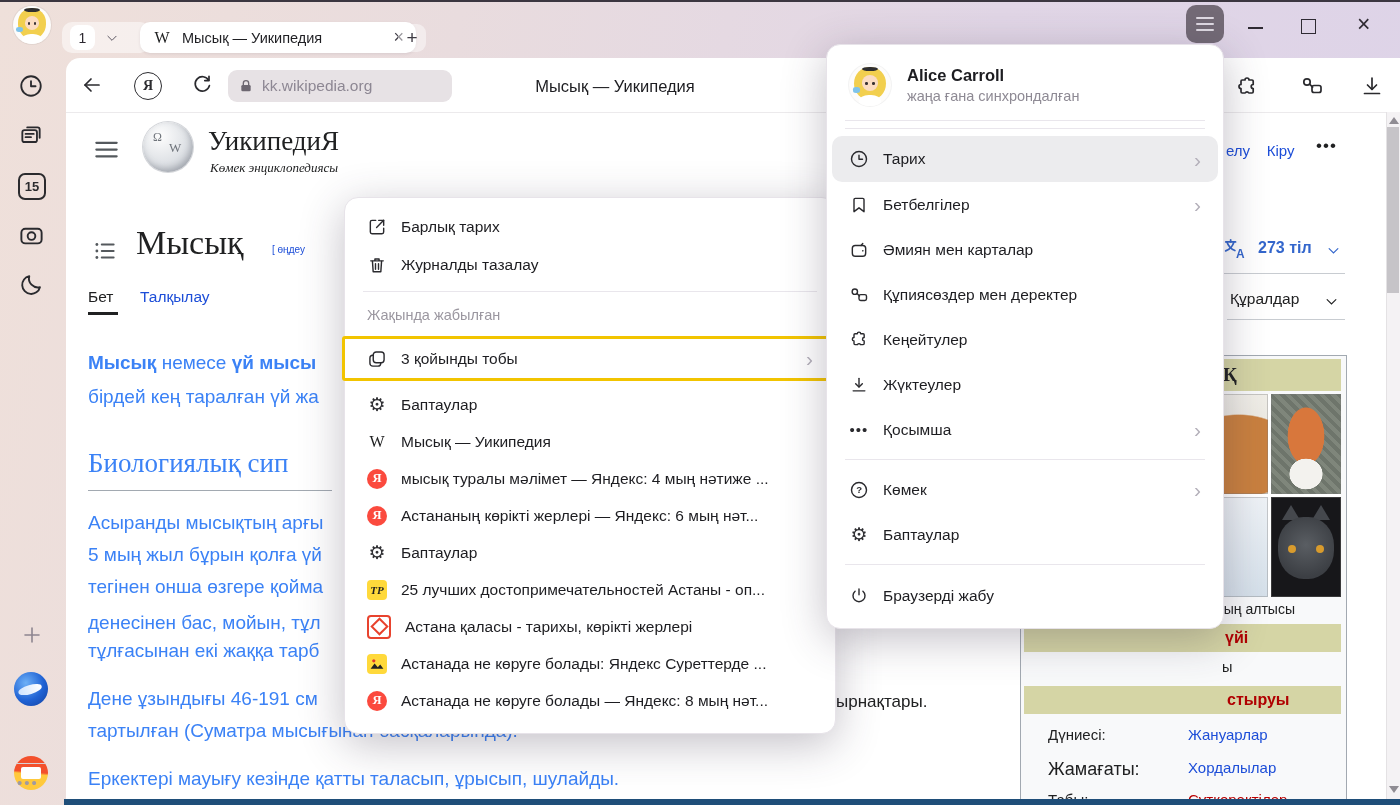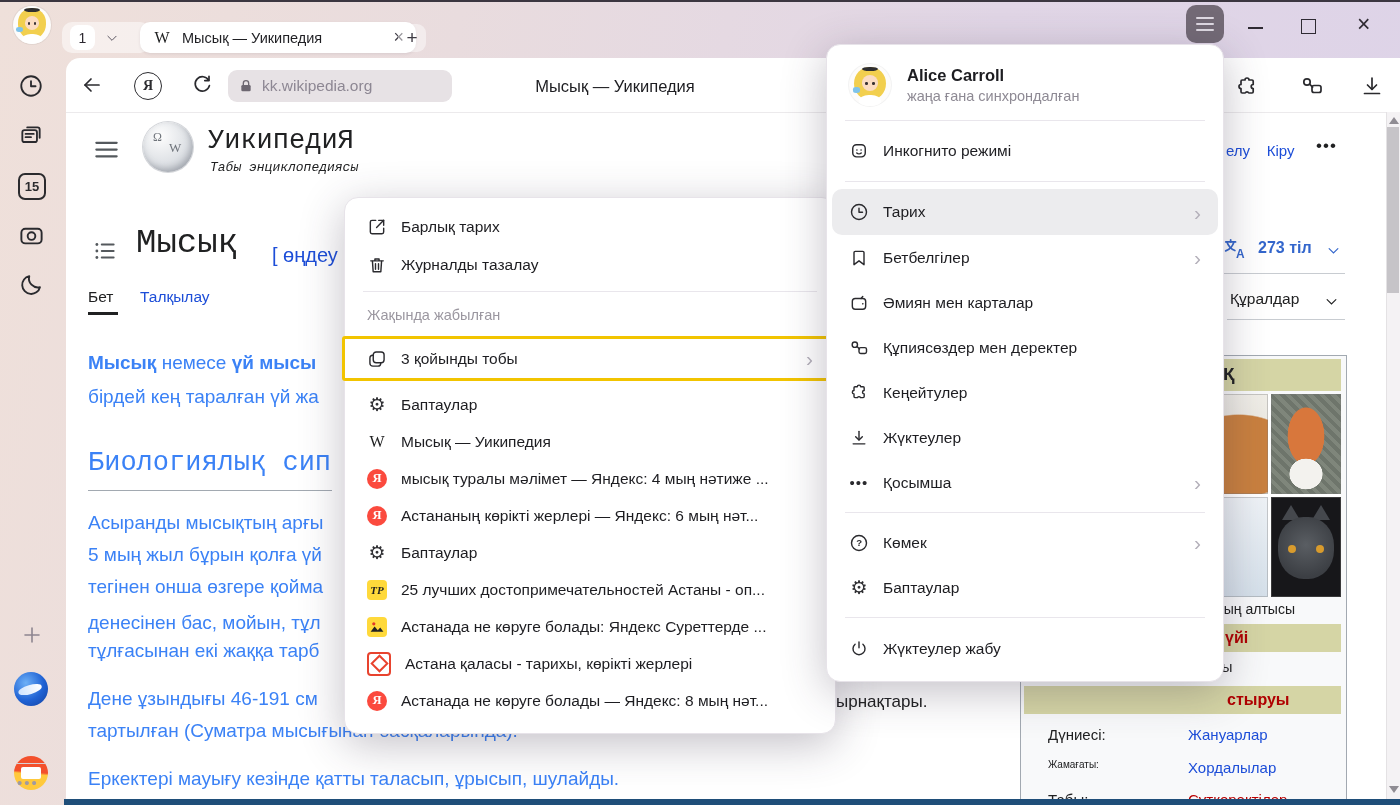--- a/index.html
+++ b/index.html
@@ -2,21 +2,21 @@
 <html><head>
 <meta charset="utf-8">
 <style>
   html,body{margin:0;padding:0}
   body{width:1400px;height:805px;position:relative;overflow:hidden;
        font-family:"Liberation Sans","DejaVu Sans",sans-serif;color:#1d1d21;
        background:linear-gradient(100deg,#efe0da 0%,#ead is wrong) }
   
   body{background:linear-gradient(100deg,#efe0da 0%,#e9dcde 30%,#e1d6e6 65%,#ddd3e8 100%);}
   .abs{position:absolute}
-  .serif{font-family:Liberation Mono, monospace}
+  .serif{font-family:Liberation Serif, serif}
   .nowrap{white-space:nowrap}
   
   .win-top-border{left:0;top:0;width:1400px;height:2px;background:#3b3640}
   .bottom-blue{left:64px;top:799px;width:1336px;height:6px;background:#1f4e79;z-index:40}
   
   .toolbar{left:66px;top:58px;width:1334px;height:54px;background:#fff;border-radius:14px 0 0 0;border-bottom:1px solid #eceaec;z-index:2}
   .page{left:66px;top:112px;width:1334px;height:693px;background:#fff;z-index:1}
   
   .tab-chip{left:62px;top:22px;width:72px;height:31px;border-radius:10px;background:rgba(255,255,255,.5);display:flex;align-items:center;padding:0 8px;gap:10px;z-index:5}
   .tab-chip .num{width:25px;height:25px;border-radius:8px;background:#fff;display:flex;align-items:center;justify-content:center;font-size:14px;color:#2c2830}
@@ -189,37 +189,37 @@
 <div class="abs page"></div>
 
 <svg class="abs" style="left:93px;top:136px;width:27px;height:27px;stroke:#54595d;stroke-width:2;stroke-linecap:round;z-index:1" viewBox="0 0 24 24">
     <path d="M3 6h18M3 12h18M3 18h18"></path>
   </svg>
 <div class="abs globe">
   <span style="left:10px;top:8px;font-size:12px">Ω</span>
   <span style="left:26px;top:18px;font-size:13px">W</span>
 </div>
 <div class="abs serif" style="left:208px;top:126px;font-size:27px;color:#202122;z-index:1">УикипедиЯ</div>
-<div class="abs serif" style="left:210px;top:160px;font-size:13px;font-style:italic;color:#202122;z-index:1">Табы энциклопедиясы</div>
+<div class="abs serif" style="left:210px;top:160px;font-size:13px;font-style:italic;color:#202122;z-index:1">Көмек энциклопедиясы</div>
 
 <div class="abs nowrap" style="left:1226px;top:142px;font-size:15px;z-index:1">
   <span class="wlink">елу</span>
   <span>&nbsp;&nbsp;</span>
   <span class="wlink">Кіру</span>
 </div>
 <div class="abs" style="left:1316px;top:136px;font-size:17px;letter-spacing:1px;color:#202122;z-index:1">•••</div>
 
 <svg class="abs" style="left:92px;top:238px;width:26px;height:26px;stroke:#54595d;stroke-width:1.8;stroke-linecap:round;z-index:1" viewBox="0 0 24 24">
     <path d="M9 6h11M9 12h11M9 18h11"></path>
     <circle cx="4.5" cy="6" r="1.3" fill="#54595d" stroke="none"></circle>
     <circle cx="4.5" cy="12" r="1.3" fill="#54595d" stroke="none"></circle>
     <circle cx="4.5" cy="18" r="1.3" fill="#54595d" stroke="none"></circle>
   </svg>
 <div class="abs serif" style="left:136px;top:224px;font-size:34px;color:#202122;z-index:1">Мысық</div>
-<div class="abs wlink" style="left:272px;top:244px;font-size:20px;z-index:1">[ өңдеу</div>
+<div class="abs wlink" style="left:272px;top:244px;font-size:10px;z-index:1">[ өңдеу</div>
 
 <svg class="abs" style="left:1222px;top:236px;width:26px;height:26px;stroke:#3366cc;stroke-width:1.6;fill:none;stroke-linecap:round;z-index:1" viewBox="0 0 24 24">
     <path d="M3.5 5.5h9"></path>
     <path d="M8 3.5v2"></path>
     <path d="M11 5.5c-1.2 4.2-4.4 7-7.6 8.2"></path>
     <path d="M4.6 5.5c1.2 3.8 4 6.6 7.3 7.9"></path>
     <text x="13" y="20" font-size="11" font-weight="bold" fill="#3366cc" stroke="none">A</text>
   </svg>
 <div class="abs" style="left:1258px;top:239px;font-size:16px;font-weight:bold;color:#3366cc;z-index:1">273 тіл</div>
 <svg class="abs" style="left:1326px;top:243px;width:15px;height:15px;stroke:#3366cc;stroke-width:1.8;fill:none;stroke-linecap:round;z-index:1" viewBox="0 0 24 24">
@@ -274,21 +274,21 @@
   <div style="position:absolute;left:185px;top:245px;font-size:14px;color:#202122;white-space:nowrap">ының алтысы</div>
   <div class="olive" style="position:absolute;left:3px;top:268px;width:317px;height:28px">
     <span style="position:absolute;left:201px;top:5px;font-size:16px;font-weight:bold;color:#b00000">үйі</span>
   </div>
   <div style="position:absolute;left:201px;top:303px;font-size:14.5px;color:#202122">ы</div>
   <div class="olive" style="position:absolute;left:3px;top:330px;width:317px;height:28px">
     <span style="position:absolute;left:203px;top:5px;font-size:16px;font-weight:bold;color:#b00000">стыруы</span>
   </div>
   <div style="position:absolute;left:27px;top:370px;font-size:15px;color:#202122">Дүниесі:</div>
   <div class="wlink" style="position:absolute;left:167px;top:370px;font-size:15px">Жануарлар</div>
-  <div style="position:absolute;left:27px;top:403px;font-size:10px;color:#202122">Жамағаты:</div>
+  <div style="position:absolute;left:27px;top:403px;font-size:18px;color:#202122">Жамағаты:</div>
   <div class="wlink" style="position:absolute;left:167px;top:403px;font-size:15px">Хордалылар</div>
   <div style="position:absolute;left:27px;top:435px;font-size:15px;color:#202122">Табы:</div>
   <div class="redlink" style="position:absolute;left:167px;top:435px;font-size:15px">Сүткоректілер</div>
 </div>
 
 <div class="abs sb-track"></div>
 <div class="abs tri-up"></div>
 <div class="abs sb-thumb"></div>
 <div class="abs tri-down"></div>
 <div class="abs bottom-blue"></div>
@@ -339,33 +339,33 @@
   </div>
   <div class="mrow" style="height:37px">
     <span class="gear">⚙</span>
     <span>Баптаулар</span>
   </div>
   <div class="mrow" style="height:37px">
     <span class="favsq tpbadge">TP</span>
     <span>25 лучших достопримечательностей Астаны - оп...</span>
   </div>
   <div class="mrow" style="height:37px">
+    <span class="favsq diamondb">
+        <i></i>
+      </span>
+    <span>Астана қаласы - тарихы, көрікті жерлері</span>
+  </div>
+  <div class="mrow" style="height:37px">
     <span class="favsq imgbadge">
       <svg style="width:16px;height:16px" viewBox="0 0 20 20">
           <path d="M2 16l5-6.5 4 4.5 3-3.5 4 5.5z" fill="#222"></path>
           <circle cx="6" cy="6" r="2" fill="#e0392b"></circle>
         </svg>
     </span>
     <span>Астанада не көруге болады: Яндекс Суреттерде ...</span>
-  </div>
-  <div class="mrow" style="height:37px">
-    <span class="favsq diamondb">
-        <i></i>
-      </span>
-    <span>Астана қаласы - тарихы, көрікті жерлері</span>
   </div>
   <div class="mrow" style="height:37px">
     <span class="favsq yabadge">Я</span>
     <span>Астанада не көруге болады — Яндекс: 8 мың нәт...</span>
   </div>
 </div>
 
 <div class="abs menu" style="left:826px;top:44px;width:396px;padding:12px 0 8px">
   <div class="mrow" style="height:56px;gap:16px">
     <div class="avatar" style="position:relative;width:42px;height:42px;flex:0 0 auto">
@@ -376,29 +376,20 @@
         <div class="eye" style="left:55%"></div>
       <div class="dress"></div>
         <div class="bow"></div>
     </div>
     <div style="display:flex;flex-direction:column;gap:3px">
       <span style="font-size:16.5px;font-weight:bold">Alice Carroll</span>
       <span style="font-size:14.5px;color:#8e8a94">жаңа ғана синхрондалған</span>
     </div>
   </div>
   <div class="mdiv"></div>
-  <div class="mrow" style="height:46px">
-    <svg class="ic" viewBox="0 0 24 24">
-        <rect x="4.5" y="4.5" width="15" height="14.5" rx="4.5"></rect>
-        <circle cx="9.5" cy="10.8" r="1" fill="#2a2a2e" stroke="none"></circle>
-        <circle cx="14.5" cy="10.8" r="1" fill="#2a2a2e" stroke="none"></circle>
-        <path d="M9.3 14.5c1.4 1.3 4 1.3 5.4 0"></path>
-      </svg>
-    <span>Инкогнито режимі</span>
-  </div>
   <div class="mdiv"></div>
   <div class="hl-gray">
     <div class="mrow" style="height:46px;padding:0 17px">
       <svg class="ic" viewBox="0 0 24 24">
           <circle cx="12" cy="12" r="9"></circle>
           <path d="M12 7.5v4.7h4.2"></path>
         </svg>
       <span>Тарих</span>
       <span class="chev">›</span>
     </div>
@@ -457,15 +448,15 @@
   <div class="mrow" style="height:45px">
     <span class="gear">⚙</span>
     <span>Баптаулар</span>
   </div>
   <div class="mdiv"></div>
   <div class="mrow" style="height:48px">
     <svg class="ic" viewBox="0 0 24 24">
         <path d="M12 3.5v7"></path>
         <path d="M7.3 6.2a7.2 7.2 0 1 0 9.4 0"></path>
       </svg>
-    <span>Жүктеулер жабу</span>
+    <span>Браузерді жабу</span>
   </div>
 </div>
 
 </body></html>

